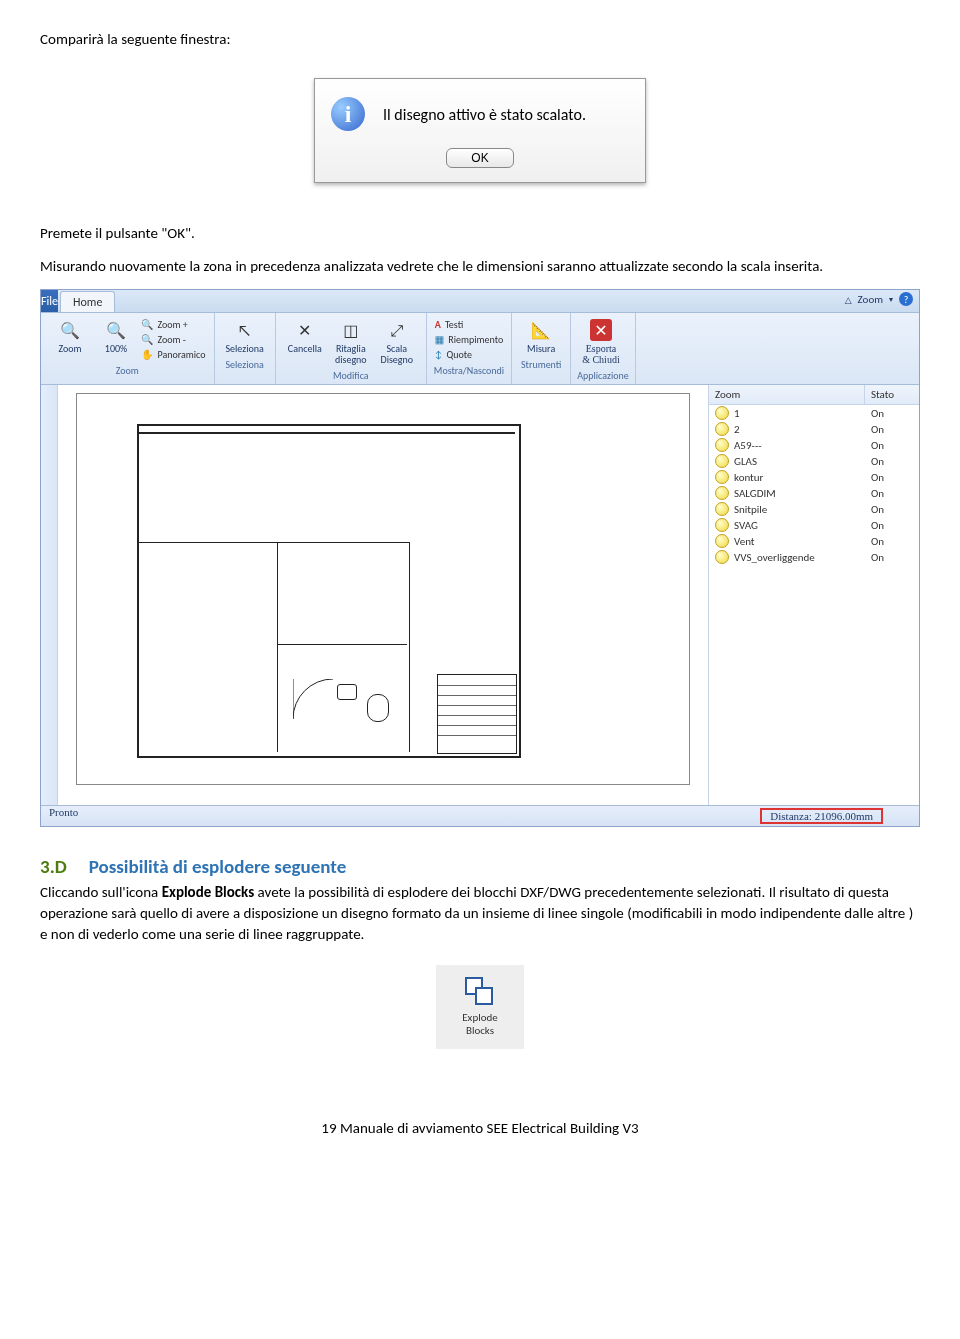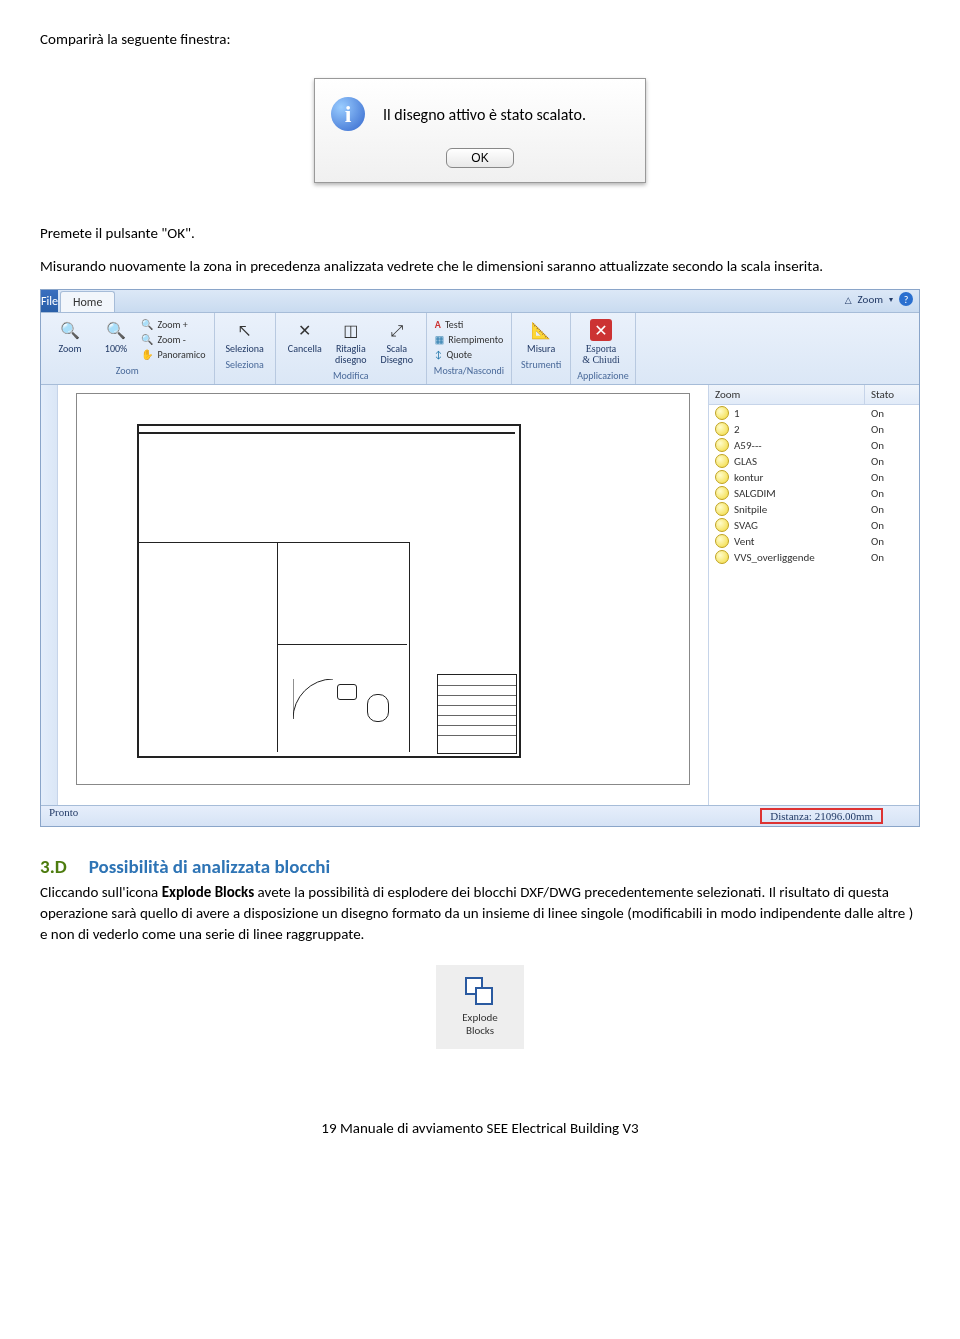--- a/index.html
+++ b/index.html
@@ -517,21 +517,21 @@
   </div>
 
   <div class="status-bar">
     <div class="status-left">Pronto</div>
     <div class="status-right">Distanza: 21096.00mm</div>
   </div>
 </div>
 
 <div class="heading">
   <div class="heading-num">3.D</div>
-  <div class="heading-title">Possibilità di analizzata blocchi</div>
+  <div class="heading-title">Possibilità di esplodere seguente</div>
 </div>
 
 <div class="para">
   <span>Cliccando sull'icona </span><b>Explode Blocks</b><span> avete la possibilità di esplodere dei blocchi DXF/DWG precedentemente selezionati. Il risultato di questa operazione sarà quello di avere a disposizione un disegno formato da un insieme di linee singole (modificabili in modo indipendente dalle altre ) e non di vederlo come una serie di linee raggruppate.</span>
 </div>
 
 <div class="explode-box">
   <div class="explode-icon">
     <div class="sq sq1"></div>
     <div class="sq sq2"></div>

